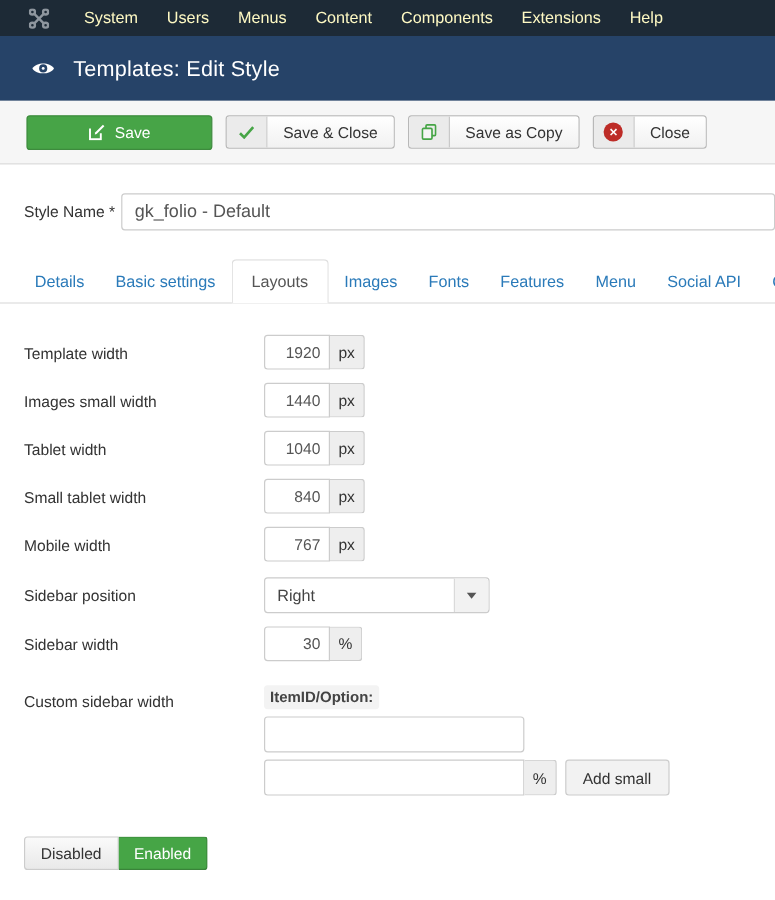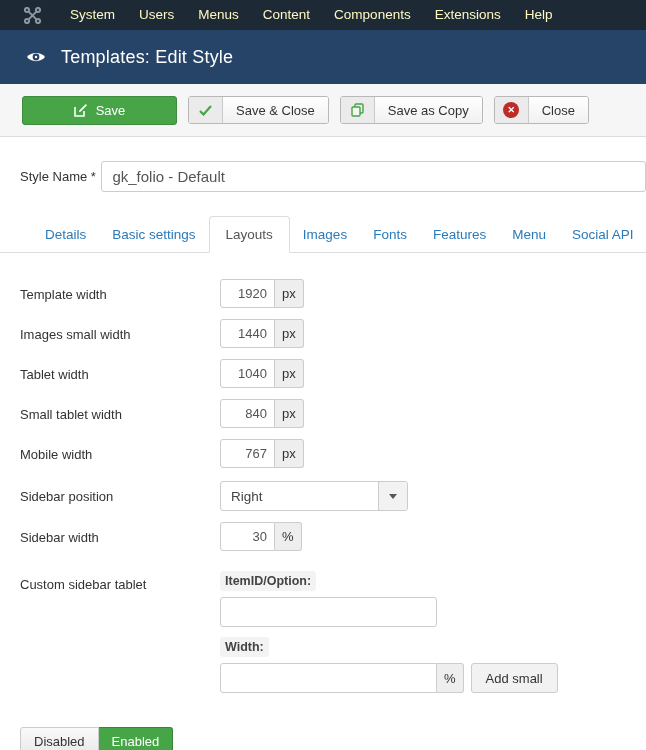--- a/index.html
+++ b/index.html
@@ -33,21 +33,21 @@
     color:#fff; font-size:9px; font-weight:bold; display:flex; align-items:center; justify-content:center; }
 
   
   .content { background:#fff; }
   .style-name-row { display:flex; align-items:center; margin:24px 0 0 20px; }
   .style-name-row .sn-label { width:90px; font-size:13px; color:#333; }
   .style-name-input { width:600px; height:31px; border:1px solid #ccc; border-radius:3px;
     padding:0 10px; font-size:15px; color:#555; font-family:"Liberation Sans",sans-serif; }
 
   
-  .tabs { display:flex; align-items:flex-end; margin-top:24px; padding-left:32px;
+  .tabs { display:flex; align-items:flex-end; margin-top:24px; padding-left:16px;
     border-bottom:1px solid #ddd; white-space:nowrap; }
   .tab { font-size:13.5px; color:#2a7ab9; padding:10px 13px; cursor:pointer; }
   .tab.active { color:#555; background:#fff; border:1px solid #ddd; border-bottom:1px solid #fff;
     border-radius:4px 4px 0 0; margin-bottom:-1px; padding:10px 16px; cursor:default; }
 
   
   .form { padding:26px 0 0 20px; }
   .form-row { display:flex; align-items:center; margin-bottom:11px; }
   .form-row.top { align-items:flex-start; }
   .form-row .lbl { width:200px; font-size:13px; color:#333; padding-top:1px; }
@@ -239,27 +239,24 @@
 
     <div class="form-row">
       <span class="lbl">Sidebar width</span>
       <span class="num-group">
         <input class="num-input" type="text" value="30" style="">
         <span class="addon">%</span>
       </span>
     </div>
 
     <div class="form-row top" style="margin-top:20px;">
-      <span class="lbl">Custom sidebar tablet</span>
+      <span class="lbl">Custom sidebar width</span>
       <div class="custom-block" style="margin-top:0;">
         <span class="chip">ItemID/Option:</span>
         <input class="text-input" type="text" value="" style="">
-        <div style="margin-top:10px;">
-          <span class="chip">Width:</span>
-        </div>
         <div class="width-row">
           <span class="width-group">
             <input class="width-input" type="text" value="" style="">
             <span class="addon">%</span>
           </span>
           <button class="btn-add-rule">Add small</button>
         </div>
       </div>
     </div>
 

